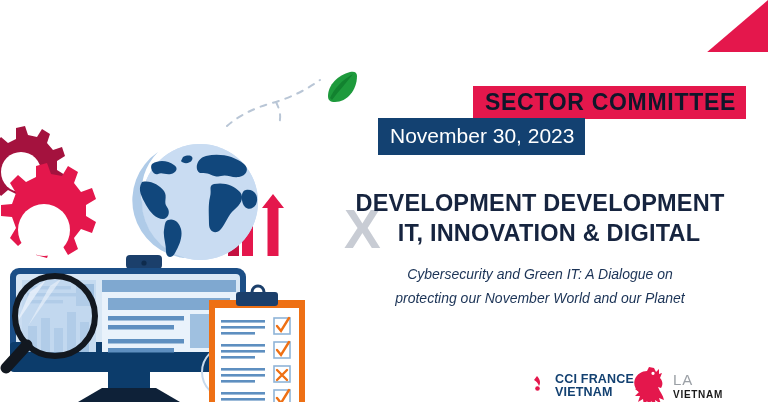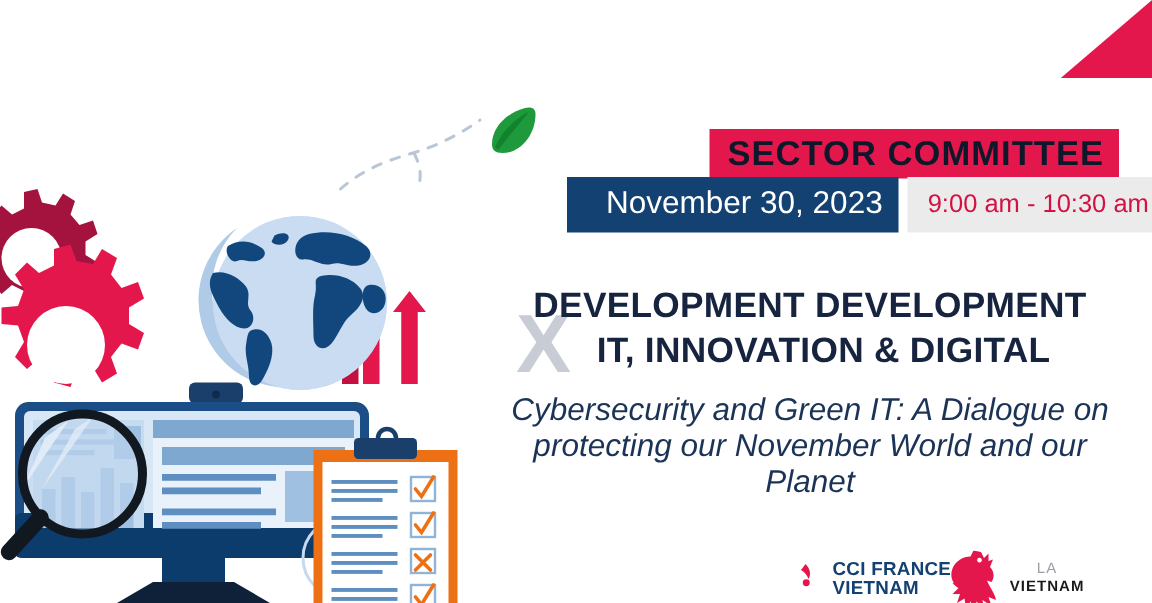--- a/index.html
+++ b/index.html
@@ -31,21 +31,21 @@
     padding:3px 10px 4px 12px;
   }
   .sector-row .sector-text{
     color:#0f172a;font-weight:bold;font-size:23px;letter-spacing:0.7px;
     line-height:26px;white-space:nowrap;display:block;
   }
 
   .datetime-row{position:absolute;left:378px;top:118px;display:flex;align-items:stretch;}
   .date-chip{
     background:#134171;color:#ffffff;font-size:21px;line-height:26px;
-    padding:5px 11px 6px 26px;white-space:nowrap;
+    padding:5px 11px 6px 12px;white-space:nowrap;
   }
   .time-chip{
     background:#EBEBEB;color:#D11242;font-size:17px;line-height:26px;
     padding:5px 14px 6px 13px;white-space:nowrap;display:flex;align-items:center;
     margin-left:6px;
   }
 
   .headline{position:absolute;left:330px;top:188px;width:420px;text-align:center;}
   .headline .big-x{
     position:absolute;left:14px;top:14px;
@@ -53,32 +53,32 @@
     letter-spacing:-1px;
   }
   .hl-line{
     color:#16243F;font-weight:bold;font-size:23.5px;letter-spacing:0.2px;
     line-height:30px;white-space:nowrap;position:relative;z-index:2;
   }
   .hl-line.second{padding-left:18px;}
 
   .subtitle{
     position:absolute;left:330px;top:262px;width:420px;text-align:center;
-    color:#1B3356;font-style:italic;font-size:21px;line-height:24px;
+    color:#1B3356;font-style:italic;font-size:14px;line-height:24px;
   }
   .subtitle span{display:block;}
 
   
   .logos{position:absolute;left:518px;top:355px;display:flex;align-items:center;margin-top:12px;}
   .logo{display:flex;align-items:center;gap:7px;}
   .cci-text{display:flex;flex-direction:column;line-height:1.03;}
   .cci-text .l1{color:#134171;font-weight:bold;font-size:12.5px;letter-spacing:0.2px;}
   .cci-text .l2{color:#134171;font-weight:bold;font-size:12.5px;letter-spacing:0.2px;}
   .ft-text{display:flex;flex-direction:column;line-height:1.18;}
-  .ft-text .f1,.ft-text .f2{color:#9BA0A6;font-size:10px;letter-spacing:0.7px;text-align:center;}
+  .ft-text .f1,.ft-text .f2{color:#9BA0A6;font-size:15px;letter-spacing:0.7px;}
   .ft-text .f3{color:#1A1A1A;font-weight:bold;font-size:10px;letter-spacing:0.7px;}
 </style>
 </head>
 <body>
 
 <div class="banner">
 
   <div class="corner-wedge"></div>
 
   <div class="eco-group">
@@ -212,21 +212,20 @@
       </g>
     </svg>
   </div>
 
   <div class="sector-row">
     <span class="sector-text">SECTOR COMMITTEE</span>
   </div>
 
   <div class="datetime-row">
     <div class="date-chip">November 30, 2023</div>
-    <div class="time-chip">9:00 am - 10:30 am</div>
   </div>
 
   <div class="headline">
     <span class="big-x">X</span>
     <div class="hl-line">DEVELOPMENT DEVELOPMENT</div>
     <div class="hl-line second">IT, INNOVATION &amp; DIGITAL</div>
   </div>
 
   <div class="subtitle">
     <span>Cybersecurity and Green IT: A Dialogue on</span>

